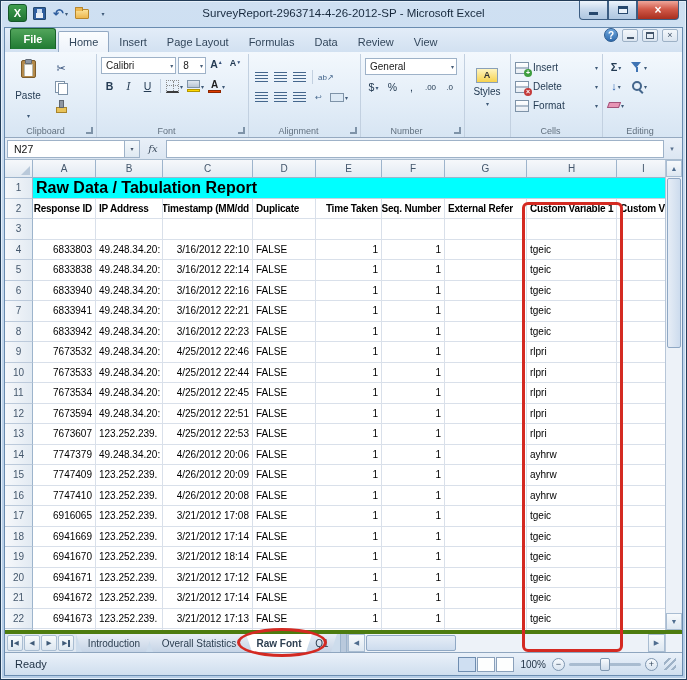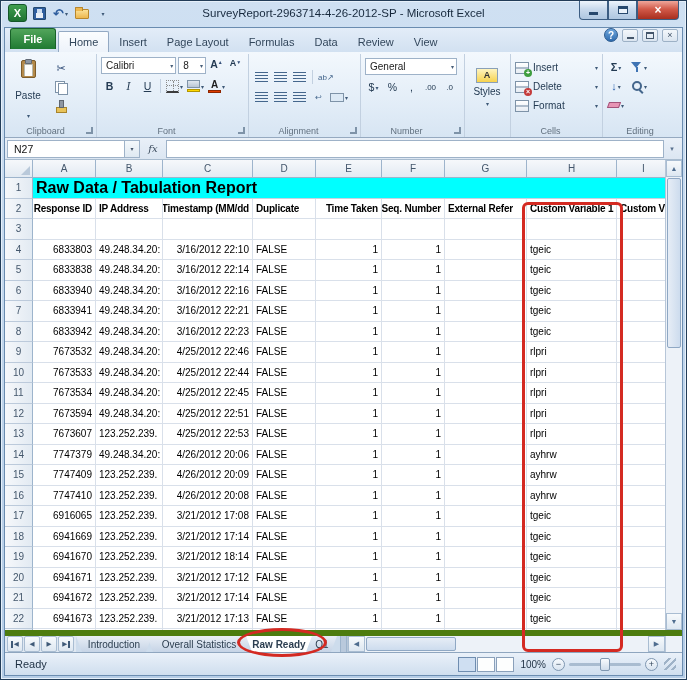--- a/index.html
+++ b/index.html
@@ -162,21 +162,21 @@
   .hdrcell{font-weight:bold;letter-spacing:-0.2px;}
   .titlecell{background:#00ffff;font-weight:bold;font-size:16px;border-bottom:1px solid #c8d2de;border-right:none;}
   .vscroll{width:17px;flex:none;display:flex;flex-direction:column;background:#edf2f8;border-left:1px solid #b7c6d8;}
   .sbtn{height:17px;flex:none;border:1px solid #a9bdd2;background:linear-gradient(#f7fafc,#dde7f1);
     display:flex;align-items:center;justify-content:center;font-size:7px;color:#4f6d8f;}
   .vtrack{flex:1;position:relative;}
   .vthumb{position:absolute;top:1px;left:1px;right:1px;height:170px;
     background:linear-gradient(90deg,#e6edf6,#cddcee);border:1px solid #8fa8c4;border-radius:2px;}
 
   
-  .sheetbar{height:22px;flex:none;display:flex;align-items:stretch;background:#cddcec;border-top:6px solid #4d7c0f;}
+  .sheetbar{height:22px;flex:none;display:flex;align-items:stretch;background:#cddcec;border-top:4px solid #4d7c0f;}
   .tabnav{display:flex;align-items:center;padding:0 2px;gap:1px;background:#dfe8f2;}
   .navb{width:16px;height:16px;border:1px solid #a9bdd2;background:linear-gradient(#f7fafc,#dde7f1);
     display:flex;align-items:center;justify-content:center;font-size:6.5px;color:#3f5a78;border-radius:2px;gap:1px;}
   .endbar{width:1.5px;height:7px;background:#3f5a78;}
   .stabs{display:flex;align-items:stretch;}
   .stab{display:flex;align-items:center;justify-content:center;font-size:10px;color:#2c3e50;
     background:linear-gradient(#e8eef6,#c6d4e6);clip-path:polygon(0 0,100% 0,calc(100% - 6px) 100%,6px 100%);
     flex:none;}
   .stab + .stab{margin-left:-5px;}
   .stab.active{background:#fff;font-weight:bold;z-index:2;}
@@ -807,21 +807,21 @@
             <span>▶</span>
           </span>
         <span class="navb">
             <span>▶</span>
             <span class="endbar"></span>
           </span>
       </div>
       <div class="stabs">
           <div class="stab" style="width: 76px;">Introduction</div>
           <div class="stab" style="width: 104px;">Overall Statistics</div>
-          <div class="stab active" style="width: 66px;">Raw Ready</div>
+          <div class="stab active" style="width: 66px;">Raw Font</div>
           <div class="stab" style="width: 30px;">Q1</div>
         </div>
       <div class="tabsplit"></div>
       <div class="hscroll">
         <div class="hbtn">
             <span>◀</span>
           </div>
         <div class="htrack">
             <div class="hthumb"></div>
           </div>

